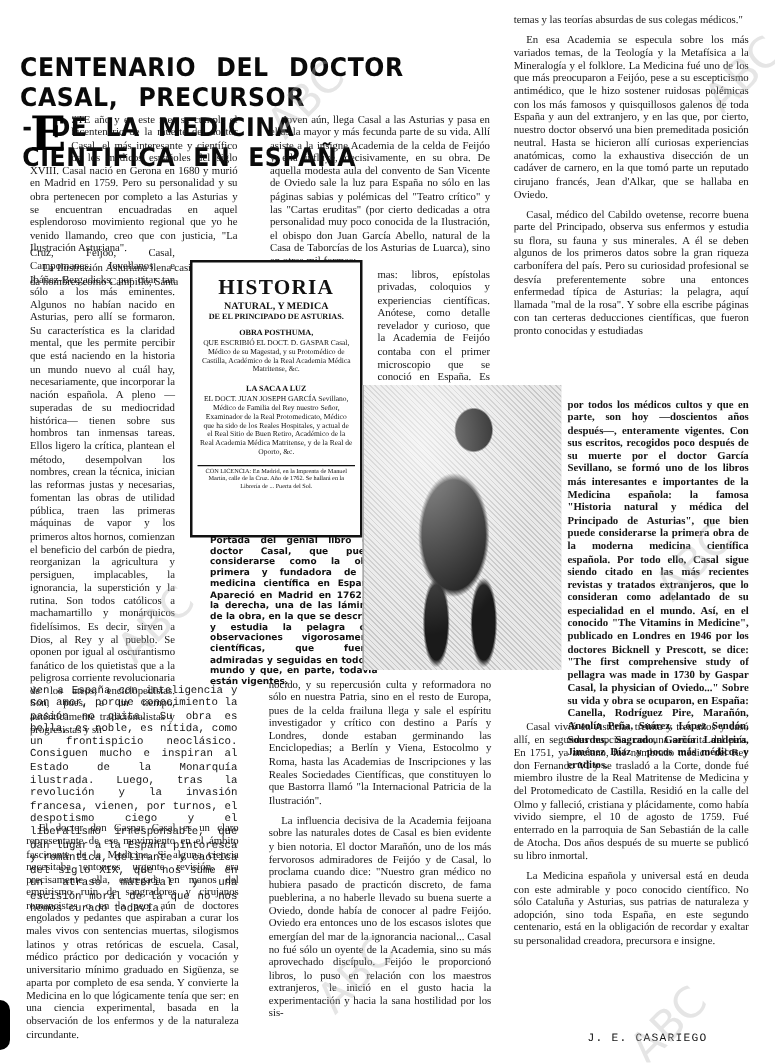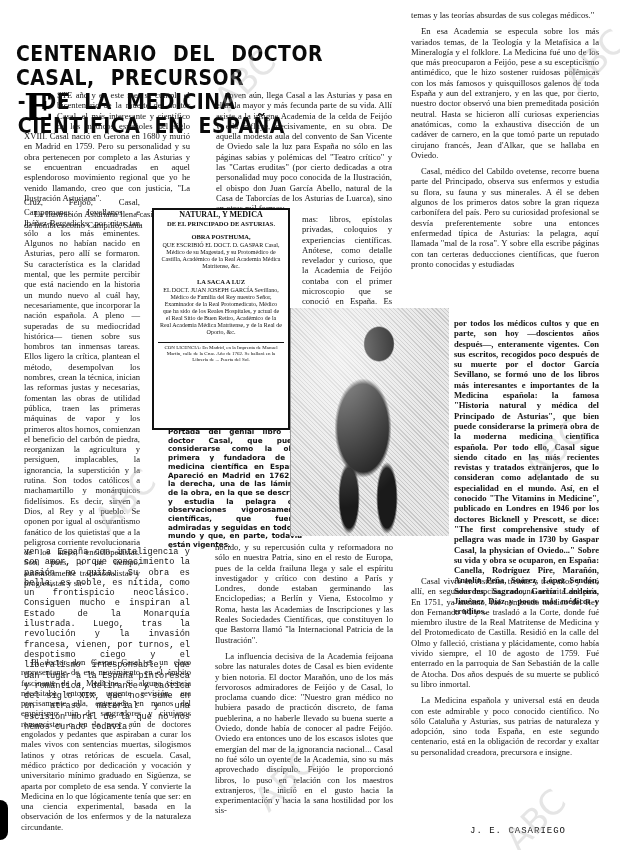--- a/index.html
+++ b/index.html
@@ -132,20 +132,21 @@
   </div>
   <div class="col" id="col3-narrow">
     <p class="noindent">por todos los médicos cultos y que en parte, son hoy —doscientos años después—, enteramente vigentes. Con sus escritos, recogidos poco después de su muerte por el doctor García Sevillano, se formó uno de los libros más interesantes e importantes de la Medicina española: la famosa "Historia natural y médica del Principado de Asturias", que bien puede considerarse la primera obra de la moderna medicina científica española. Por todo ello, Casal sigue siendo citado en las más recientes revistas y tratados extranjeros, que lo consideran como adelantado de su especialidad en el mundo. Así, en el conocido "The Vitamins in Medicine", publicado en Londres en 1946 por los doctores Bicknell y Prescott, se dice: "The first comprehensive study of pellagra was made in 1730 by Gaspar Casal, la physician of Oviedo..." Sobre su vida y obra se ocuparon, en España: Canella, Rodríguez Pire, Marañón, Antolín Peña, Suárez, López Sendón, Sourdes, Sagrado, García Landeira, Jiménez Díaz y pocos más médicos y eruditos.</p>
   </div>
   <div class="col" id="col3-b">
     <p>Casal vivió en Asturias treinta y tres años y casó allí, en segundas nupcias, con una señorita del país. En 1751, ya anciano, fué nombrado médico del Rey don Fernando VI y se trasladó a la Corte, donde fué miembro ilustre de la Real Matritense de Medicina y del Protomedicato de Castilla. Residió en la calle del Olmo y falleció, cristiana y plácidamente, como había vivido siempre, el 10 de agosto de 1759. Fué enterrado en la parroquia de San Sebastián de la calle de Atocha. Dos años después de su muerte se publicó su libro inmortal.</p>
     <p>La Medicina española y universal está en deuda con este admirable y poco conocido científico. No sólo Cataluña y Asturias, sus patrias de naturaleza y adopción, sino toda España, en este segundo centenario, está en la obligación de recordar y exaltar su personalidad creadora, precursora e insigne.</p>
   </div>
 
   <div class="inset">
+    <div class="t1">HISTORIA</div>
     <div class="t2">NATURAL, Y MEDICA</div>
     <div class="t3">DE EL PRINCIPADO DE ASTURIAS.</div>
     <div class="t4">OBRA POSTHUMA,</div>
     <div class="body">QUE ESCRIBIÓ EL DOCT. D. GASPAR Casal, Médico de su Magestad, y su Protomédico de Castilla, Académico de la Real Academia Médica Matritense, &amp;c.</div>
     <div class="t6">LA SACA A LUZ</div>
     <div class="body">EL DOCT. JUAN JOSEPH GARCÍA Sevillano, Médico de Familia del Rey nuestro Señor, Examinador de la Real Protomedicato, Médico que ha sido de los Reales Hospitales, y actual de el Real Sitio de Buen Retiro, Académico de la Real Academia Médica Matritense, y de la Real de Oporto, &amp;c.</div>
     <div class="rule"></div>
     <div class="imprint">CON LICENCIA: En Madrid, en la Imprenta de Manuel Martín, calle de la Cruz. Año de 1762. Se hallará en la Librería de ... Puerta del Sol.</div>
   </div>
 

